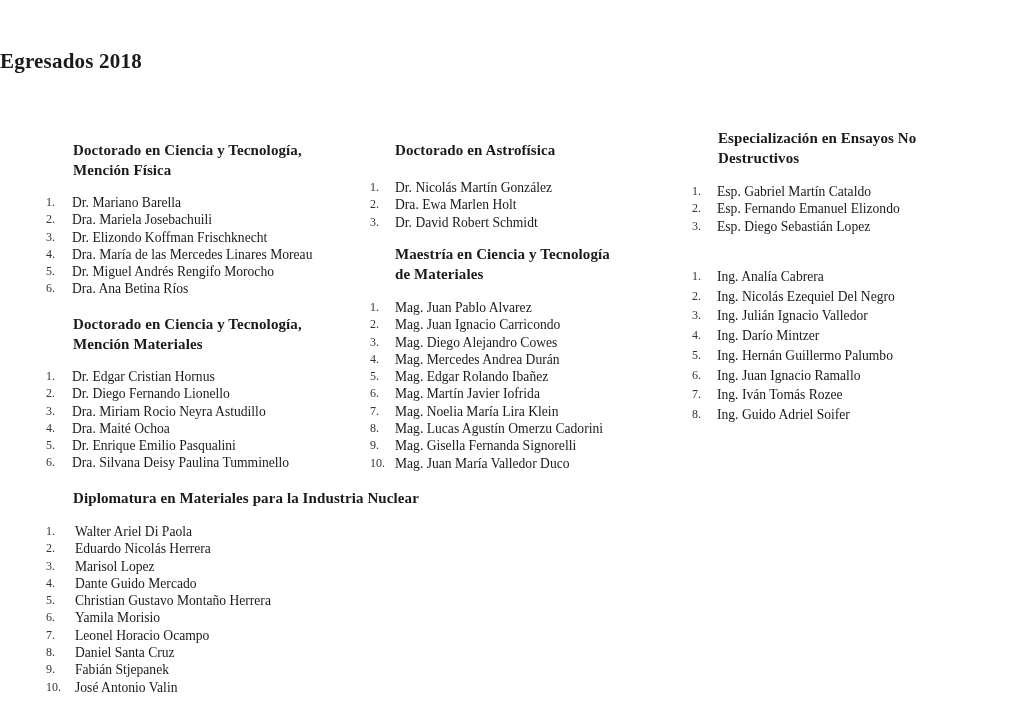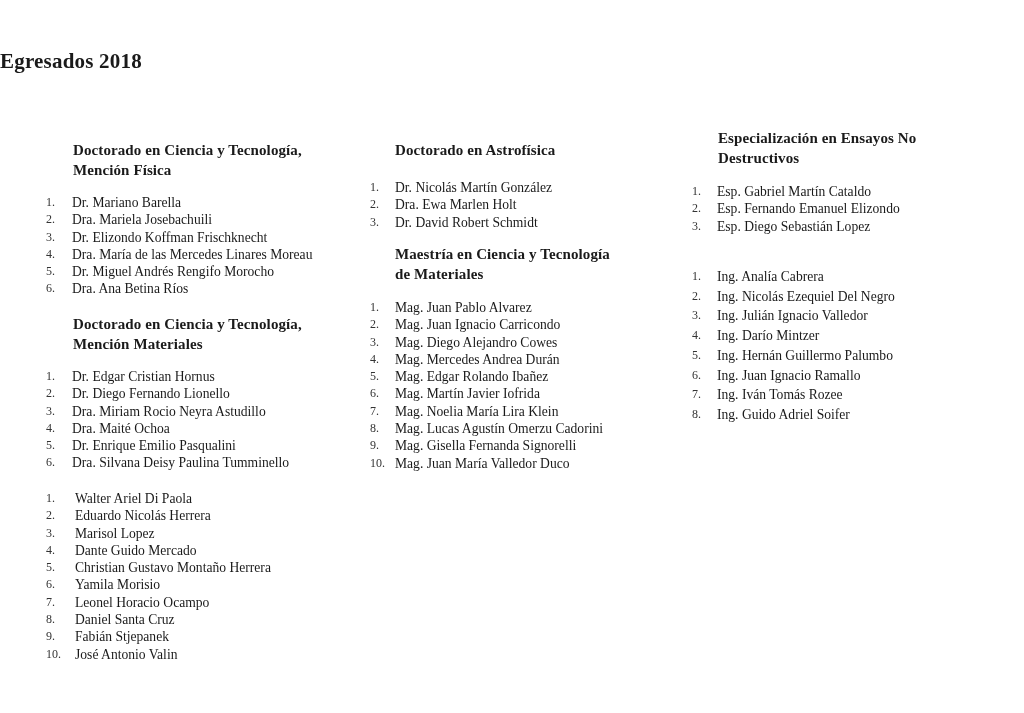--- a/index.html
+++ b/index.html
@@ -113,20 +113,23 @@
       <li><span class="num">1.</span><span>Dr. Edgar Cristian Hornus</span></li>
       <li><span class="num">2.</span><span>Dr. Diego Fernando Lionello</span></li>
       <li><span class="num">3.</span><span>Dra. Miriam Rocio Neyra Astudillo</span></li>
       <li><span class="num">4.</span><span>Dra. Maité Ochoa</span></li>
       <li><span class="num">5.</span><span>Dr. Enrique Emilio Pasqualini</span></li>
       <li><span class="num">6.</span><span>Dra. Silvana Deisy Paulina Tumminello</span></li>
     </ol>
 </div>
 
 <div class="section" id="sec-diplomatura">
+  <h2>
+    <span>Diplomatura en Materiales para la Industria Nuclear</span>
+  </h2>
   <ol>
       <li><span class="num">1.</span><span>Walter Ariel Di Paola</span></li>
       <li><span class="num">2.</span><span>Eduardo Nicolás Herrera</span></li>
       <li><span class="num">3.</span><span>Marisol Lopez</span></li>
       <li><span class="num">4.</span><span>Dante Guido Mercado</span></li>
       <li><span class="num">5.</span><span>Christian Gustavo Montaño Herrera</span></li>
       <li><span class="num">6.</span><span>Yamila Morisio</span></li>
       <li><span class="num">7.</span><span>Leonel Horacio Ocampo</span></li>
       <li><span class="num">8.</span><span>Daniel Santa Cruz</span></li>
       <li><span class="num">9.</span><span>Fabián Stjepanek</span></li>

